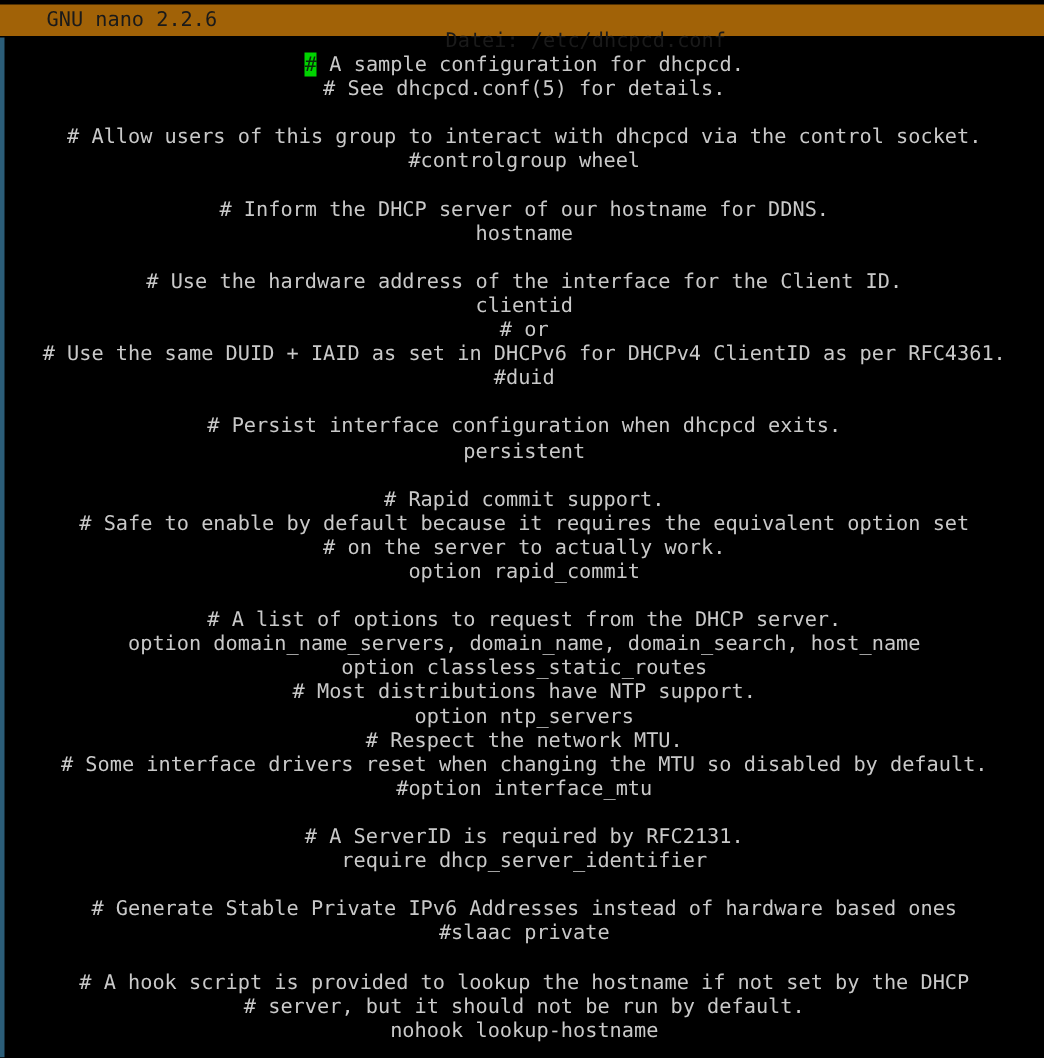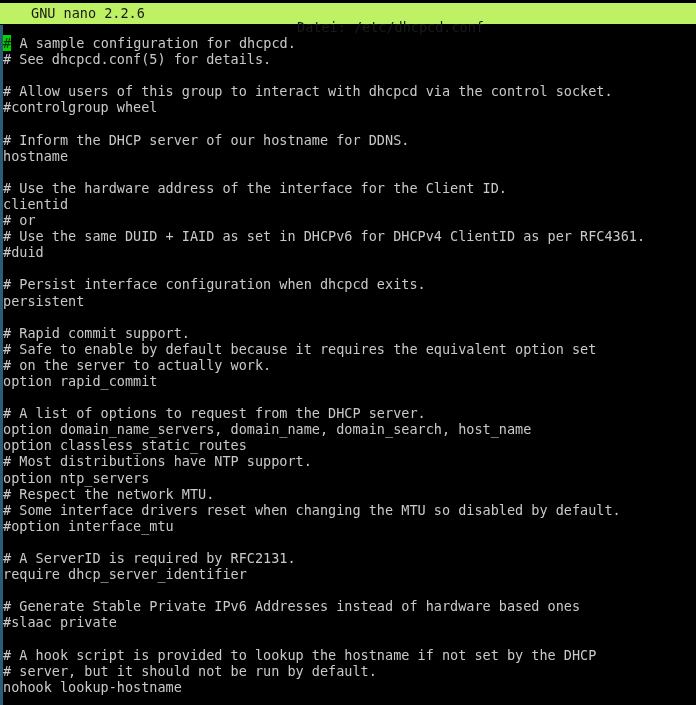--- a/index.html
+++ b/index.html
@@ -32,21 +32,21 @@
     background: #2b5d78;
   }
 
   
   #titlebar {
     position: absolute;
     left: 0;
     top: 3px;
     width: 696px;
     height: 21px;
-    background: #bef264;
+    background: #a16207;
     color: #1a1a1a;
     font-family: "DejaVu Sans Mono", "Liberation Mono", monospace;
     font-size: 13.5px;
     line-height: 21px;
     white-space: pre;
   }
   #titlebar .tb-app {
     position: absolute;
     left: 31px;
     top: 0;
@@ -66,20 +66,21 @@
     font-family: "DejaVu Sans Mono", "Liberation Mono", monospace;
     font-size: 13.5px;
     line-height: 16.1px;
     color: #c9c9c9;
     white-space: pre;
     letter-spacing: 0px;
   }
   #buffer .line {
     height: 16.1px;
     white-space: pre;
+    text-align: center;
   }
   #buffer .line.blank {
     height: 16.1px;
   }
 
   
   .cursor-cell {
     background: #00d400;
     color: #0a2a0a;
     display: inline-block;

